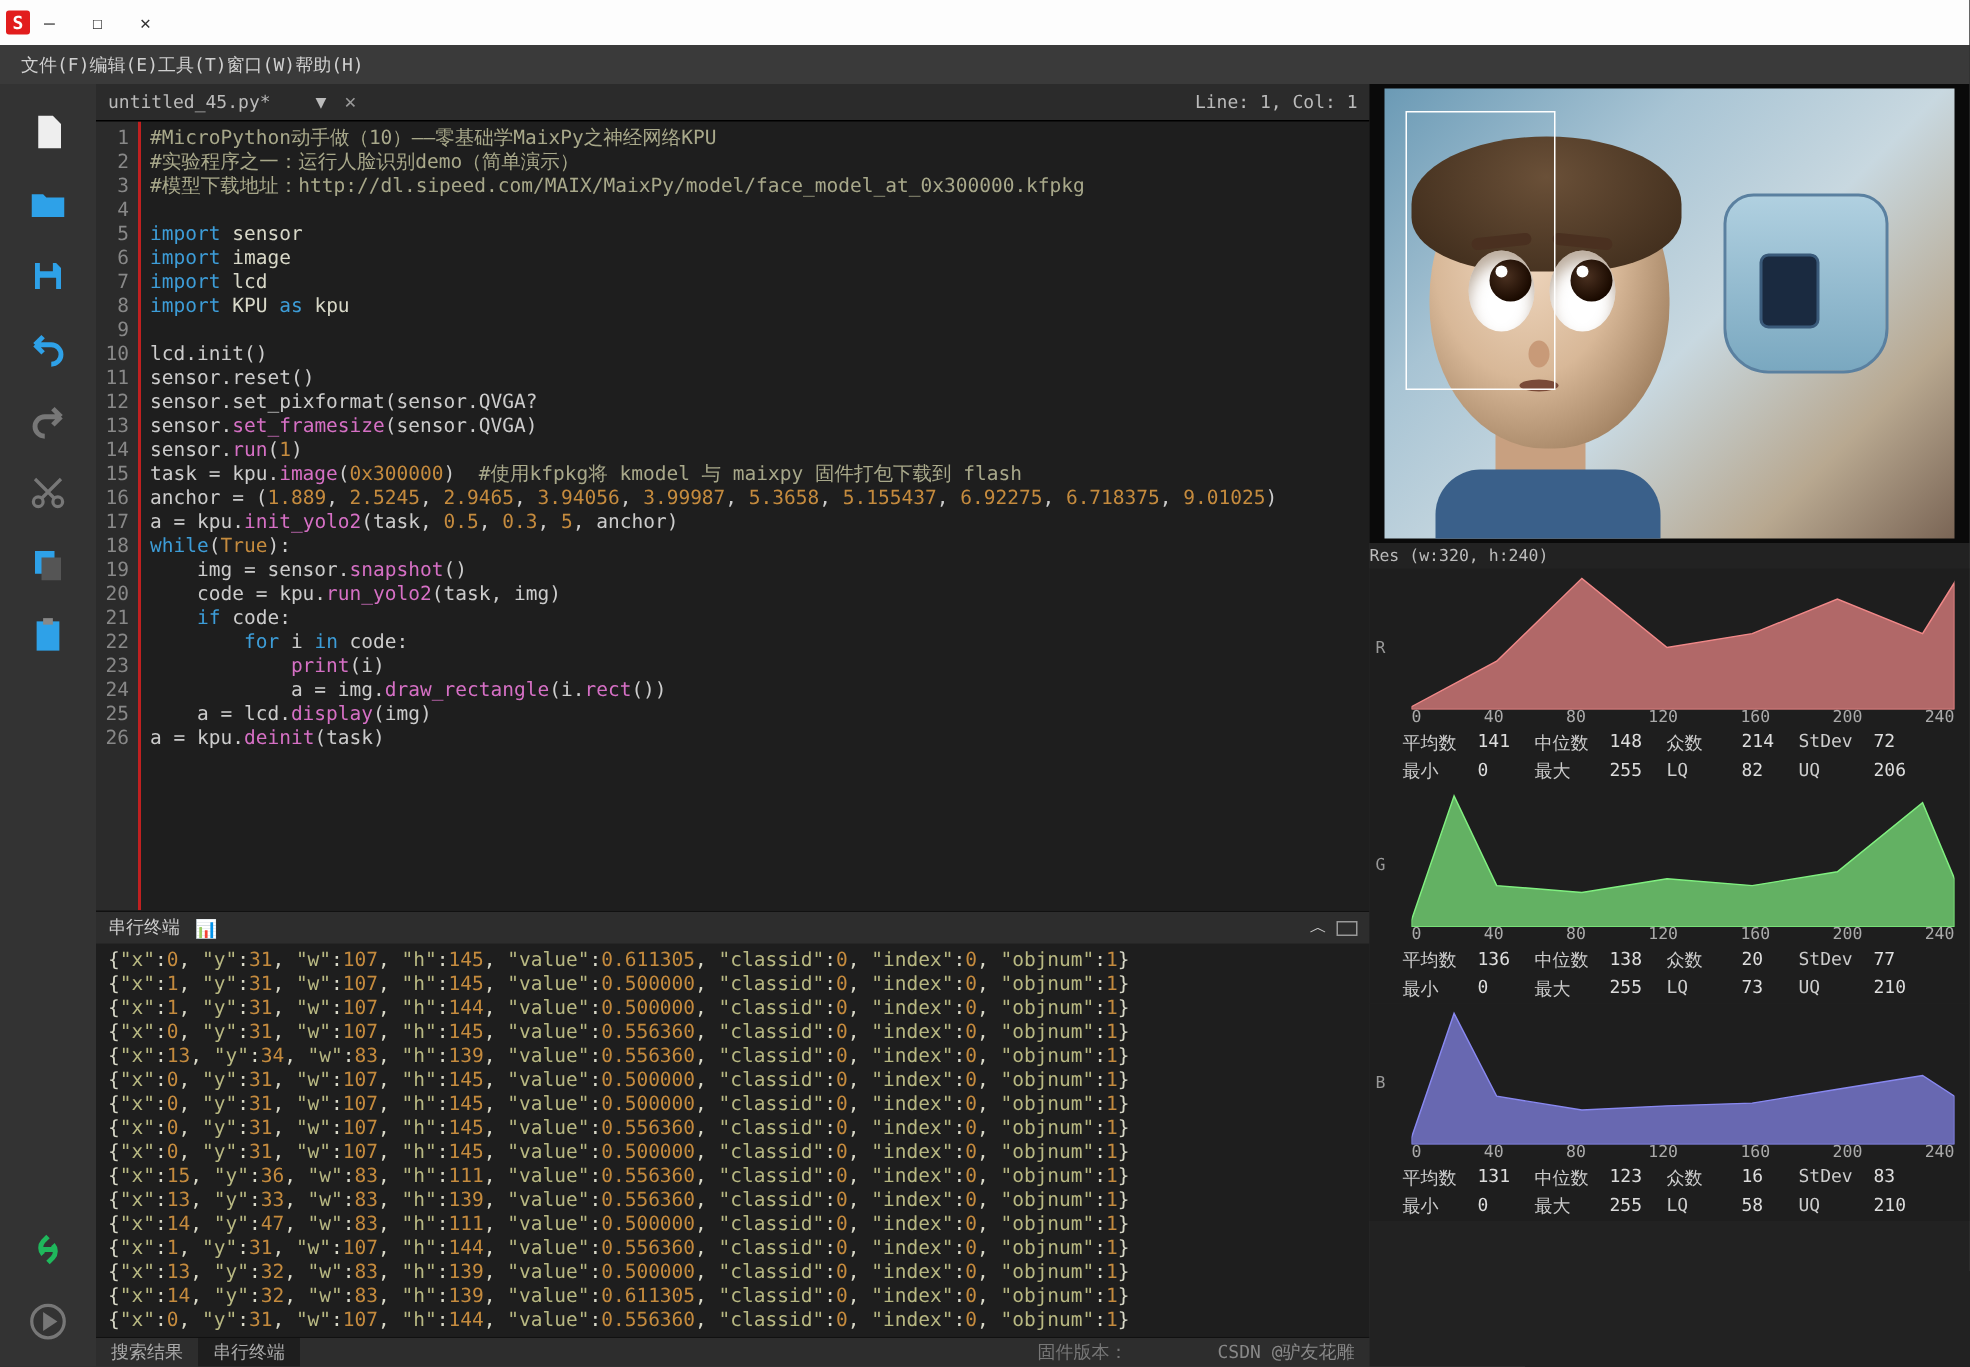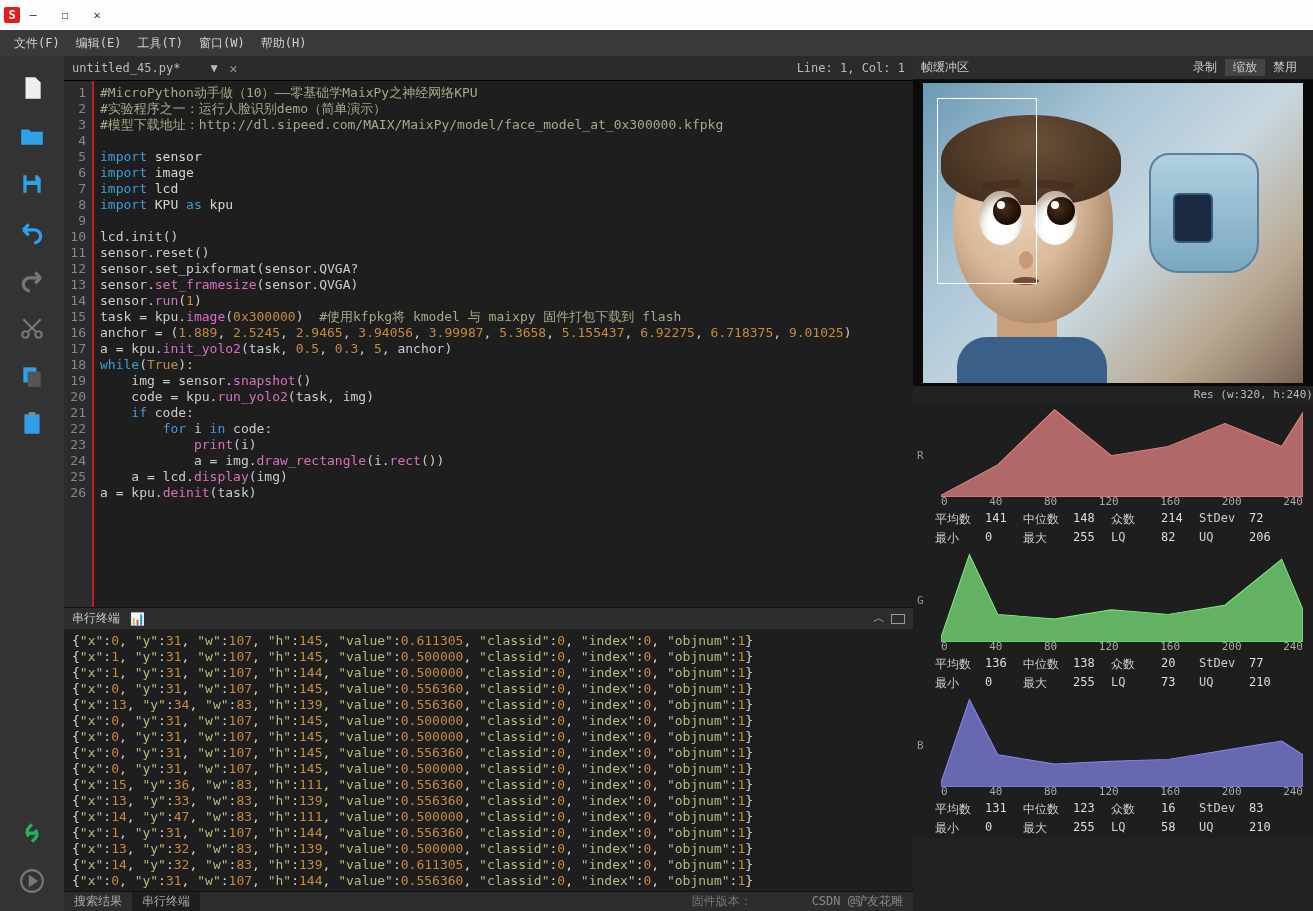--- a/index.html
+++ b/index.html
@@ -2,21 +2,21 @@
 <html><head>
 <meta charset="utf-8">
 <style>
 *{box-sizing:border-box;margin:0;padding:0;font-family:"Microsoft YaHei",Consolas,monospace}
 body{background:#333;color:#ccc;width:1313px;height:911px;overflow:hidden;font-size:12px}
 .titlebar{height:30px;background:#fdfdfd;display:flex;align-items:center;padding:0 4px;color:#333}
 .titlebar .logo{width:16px;height:16px;background:#e21d1d;color:#fff;display:flex;align-items:center;justify-content:center;font-weight:bold;border-radius:2px;margin-right:6px}
 .titlebar .title{flex:1;font-size:12px}
 .winbtns{display:flex;gap:18px;padding-right:12px}
 .winbtns span{width:14px;cursor:pointer;text-align:center}
-.menubar{height:26px;background:#3a3a3a;display:flex;align-items:center;gap:16px;padding:0 14px;color:#d0d0d0;font-size:12px}
+.menubar{height:26px;background:#3a3a3a;display:flex;align-items:center;padding:0 14px;color:#d0d0d0;font-size:12px}
 .main{display:flex;height:855px}
 .sidebar{width:64px;background:#333;display:flex;flex-direction:column;align-items:center;padding-top:18px;gap:20px}
 .sidebar .icon{width:28px;height:28px;display:flex;align-items:center;justify-content:center}
 .sidebar svg{width:26px;height:26px}
 .center{flex:1;display:flex;flex-direction:column}
 .right{width:400px;background:#222;display:flex;flex-direction:column}
 .tabs{height:24px;background:#2b2b2b;display:flex;align-items:center;padding:0 8px;color:#bbb;font-size:12px}
 .tabs .tab{display:flex;align-items:center;gap:6px}
 .tabs .tab .x{color:#999;margin-left:6px;font-size:13px}
 .tabs .pos{margin-left:auto;font-family:Consolas,monospace}
@@ -44,21 +44,21 @@
 .bottomtabs .wm{color:#888;padding-right:10px}
 .rhdr{height:24px;background:#2d2d2d;display:flex;align-items:center;padding:0 8px;color:#ccc;font-size:12px;border-bottom:1px solid #111}
 .rhdr .fill{flex:1}
 .rhdr .btn{padding:0 8px;color:#ccc}
 .rhdr .btn.act{background:#444}
 .preview{height:306px;background:#0a0a0a;position:relative;display:flex;align-items:center;justify-content:center}
 .prevbox{position:absolute;border:1px solid #fff;top:18px;left:24px;width:100px;height:186px}
 .histhdr{height:22px;background:#2d2d2d;display:flex;align-items:center;padding:0 10px;color:#ccc;font-size:12px;border-top:1px solid #111}
 .histhdr .fill{flex:1}
 .hist{height:145px;display:flex;flex-direction:column;padding:2px 8px 0 8px;background:#1e1e1e;font-size:11px}
-.restxt{text-align:right;color:#bbb;font-size:11px;padding:2px 0}
+.restxt{text-align:left;color:#bbb;font-size:11px;padding:2px 0}
 .plot{height:100px;position:relative}
 .plot svg{position:absolute;left:20px;top:0;width:calc(100% - 22px);height:100%}
 .ylbl{position:absolute;left:-4px;top:44px;color:#999;font-size:11px}
 .xax{display:flex;justify-content:space-between;color:#aaa;font-size:11px;padding:0 2px 0 20px;margin-top:-2px}
 .stats{display:flex;flex-direction:column;padding:2px 0 0 0;color:#ccc;font-size:12px}
 .statrow{display:flex;gap:4px;padding:1px 14px}
 .statrow span{width:46px}
 .statrow span.v{width:34px;text-align:left;color:#ddd}
 .scene{width:380px;height:300px;background:linear-gradient(135deg,#6b9ab5 0%,#a8c4d4 30%,#c8d8e0 55%,#b8a890 80%,#7a6555 100%);position:relative;overflow:hidden}
 .robot{position:absolute;right:14px;top:50px;width:150px;height:200px}
@@ -211,27 +211,20 @@
     <div class="bottomtabs">
       <div class="t">搜索结果</div>
       <div class="t act">串行终端</div>
       <div class="fill"></div>
       <span style="padding-right:60px;color:#777">固件版本：</span>
       <span class="wm">CSDN @驴友花雕</span>
     </div>
   </div>
 
   <div class="right">
-    <div class="rhdr">
-      <span>帧缓冲区</span>
-      <span class="fill"></span>
-      <span class="btn">录制</span>
-      <span class="btn act">缩放</span>
-      <span class="btn">禁用</span>
-    </div>
     <div class="preview">
       <div class="scene">
         <div class="face">
           <div class="neck"></div>
             <div class="shirt"></div>
           <div class="head"></div>
             <div class="hair"></div>
           <div class="brow l"></div>
             <div class="brow r"></div>
           <div class="eye l">

